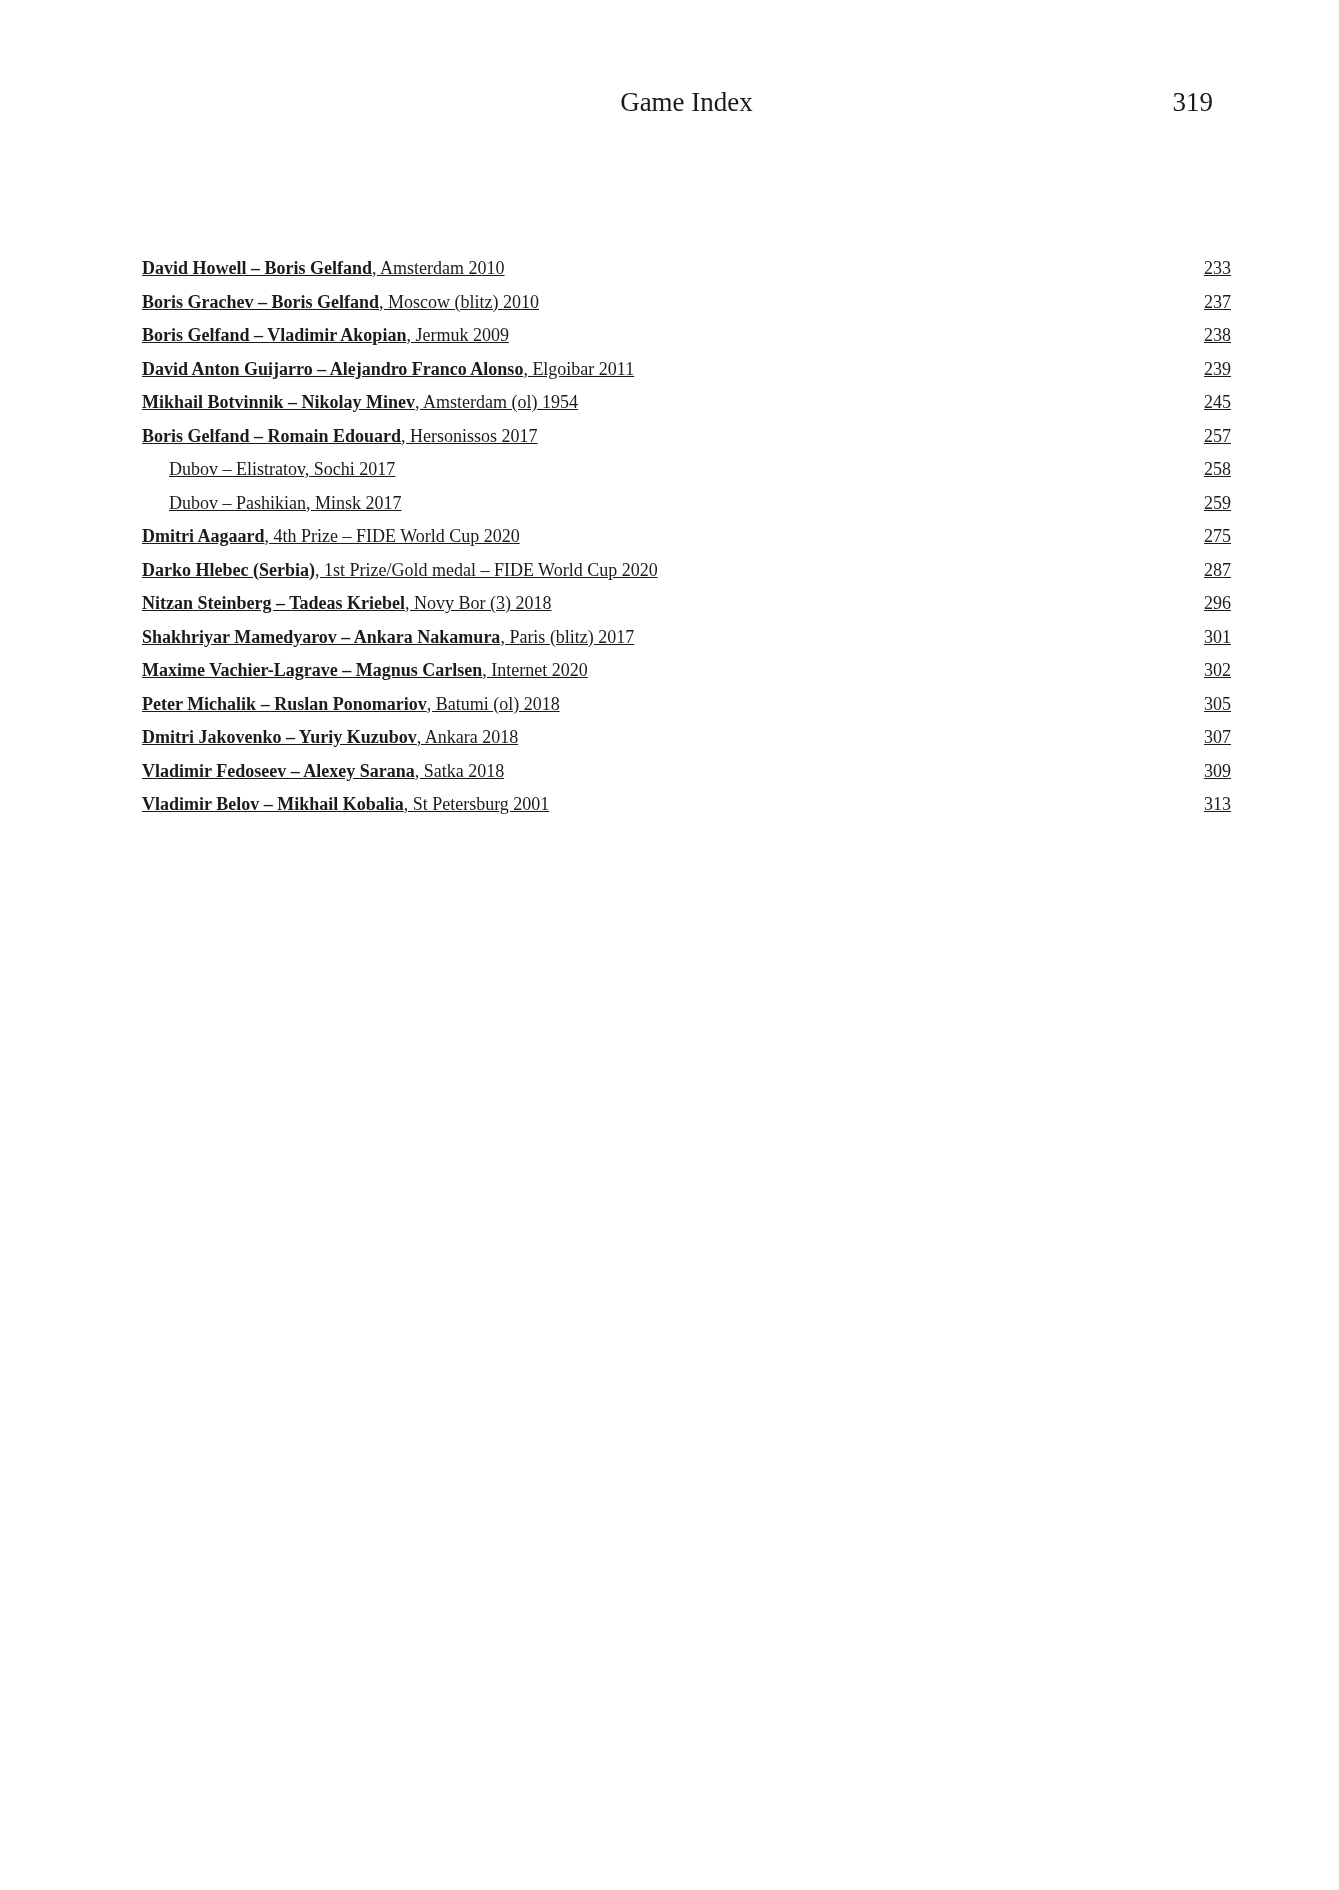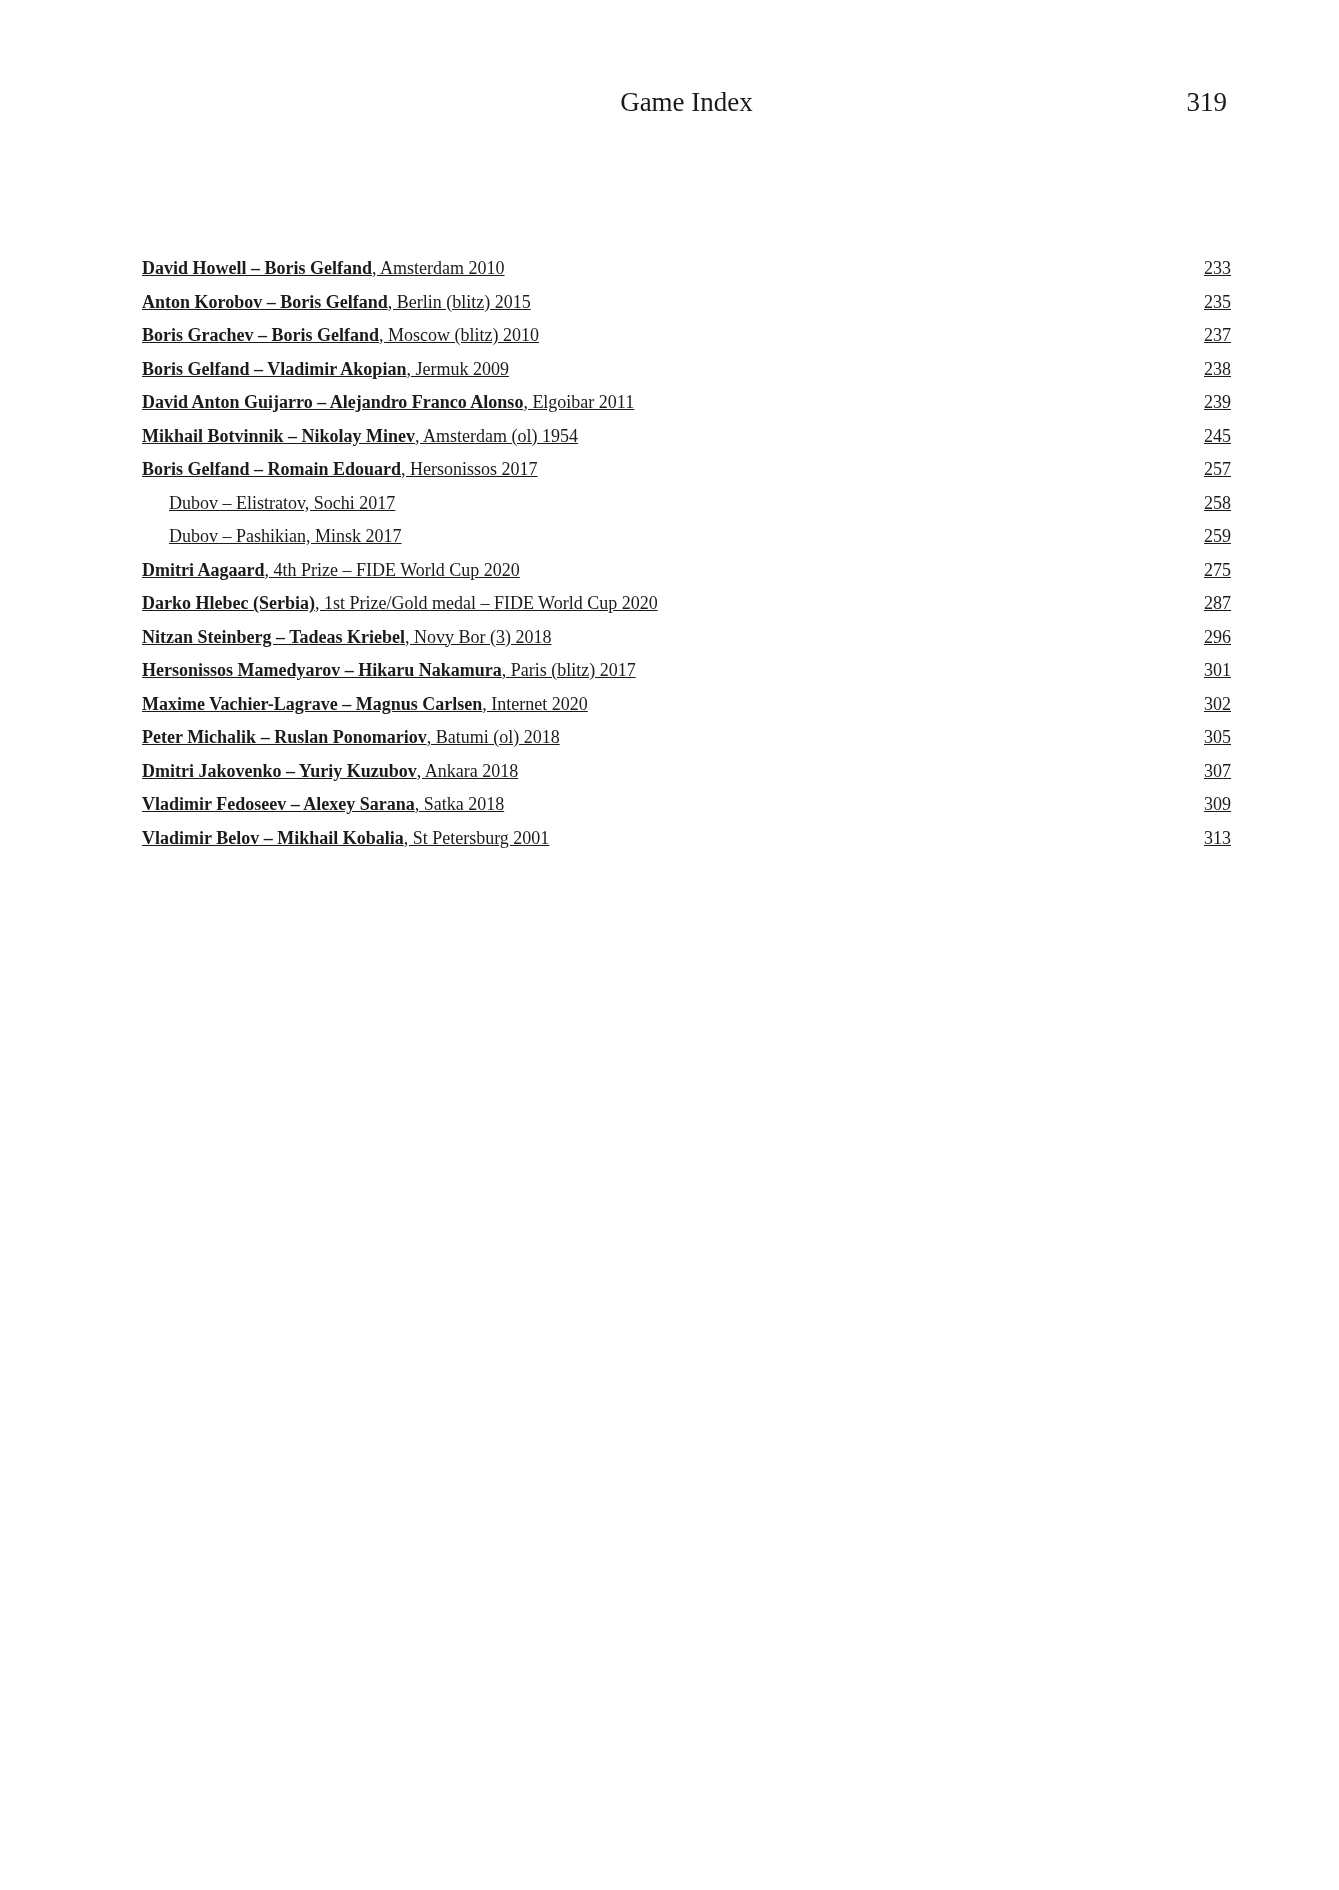--- a/index.html
+++ b/index.html
@@ -26,21 +26,21 @@
     line-height: 36px;
   }
   .running-head .head-title {
     position: absolute;
     left: 0;
     right: 0;
     text-align: center;
   }
   .running-head .head-pagenum {
     position: absolute;
-    right: 4px;
+    right: 18px;
     top: 0;
   }
   .index-list {
     position: absolute;
     left: 142px;
     top: 252px;
     width: 1089px;
   }
   .entry {
     display: flex;
@@ -76,24 +76,20 @@
     <div class="head-title">Game Index</div>
     <div class="head-pagenum">319</div>
   </div>
 
   <div class="index-list">
       <div class="entry">
       <span class="entry-text"><span class="players">David Howell – Boris Gelfand</span><span class="venue">, Amsterdam 2010</span></span>
       <span class="pagenum">233</span>
     </div>
       <div class="entry">
-      <span class="entry-text"><span class="players">Anton Korobov – Boris Gelfand</span><span class="venue">, Berlin (blitz) 2015</span></span>
-      <span class="pagenum">235</span>
-    </div>
-      <div class="entry">
       <span class="entry-text"><span class="players">Boris Grachev – Boris Gelfand</span><span class="venue">, Moscow (blitz) 2010</span></span>
       <span class="pagenum">237</span>
     </div>
       <div class="entry">
       <span class="entry-text"><span class="players">Boris Gelfand – Vladimir Akopian</span><span class="venue">, Jermuk 2009</span></span>
       <span class="pagenum">238</span>
     </div>
       <div class="entry">
       <span class="entry-text"><span class="players">David Anton Guijarro – Alejandro Franco Alonso</span><span class="venue">, Elgoibar 2011</span></span>
       <span class="pagenum">239</span>
@@ -120,21 +116,21 @@
     </div>
       <div class="entry">
       <span class="entry-text"><span class="players">Darko Hlebec (Serbia)</span><span class="venue">, 1st Prize/Gold medal – FIDE World Cup 2020</span></span>
       <span class="pagenum">287</span>
     </div>
       <div class="entry">
       <span class="entry-text"><span class="players">Nitzan Steinberg – Tadeas Kriebel</span><span class="venue">, Novy Bor (3) 2018</span></span>
       <span class="pagenum">296</span>
     </div>
       <div class="entry">
-      <span class="entry-text"><span class="players">Hersonissos Mamedyarov – Hikaru Nakamura</span><span class="venue">, Paris (blitz) 2017</span></span>
+      <span class="entry-text"><span class="players">Shakhriyar Mamedyarov – Ankara Nakamura</span><span class="venue">, Paris (blitz) 2017</span></span>
       <span class="pagenum">301</span>
     </div>
       <div class="entry">
       <span class="entry-text"><span class="players">Maxime Vachier-Lagrave – Magnus Carlsen</span><span class="venue">, Internet 2020</span></span>
       <span class="pagenum">302</span>
     </div>
       <div class="entry">
       <span class="entry-text"><span class="players">Peter Michalik – Ruslan Ponomariov</span><span class="venue">, Batumi (ol) 2018</span></span>
       <span class="pagenum">305</span>
     </div>

